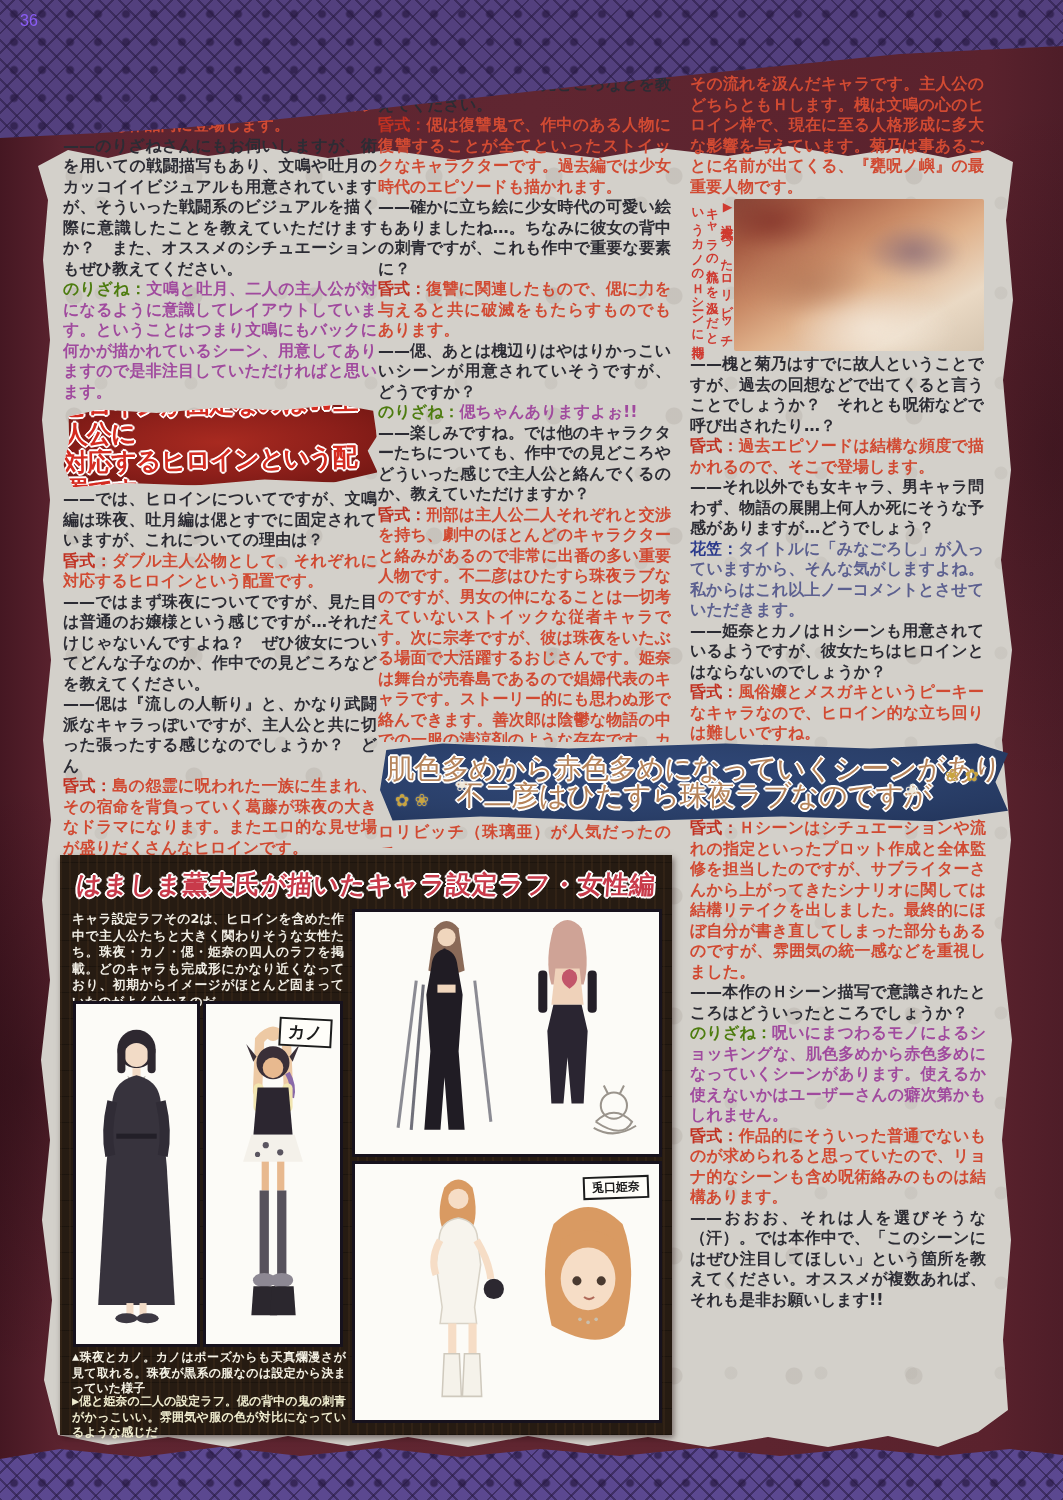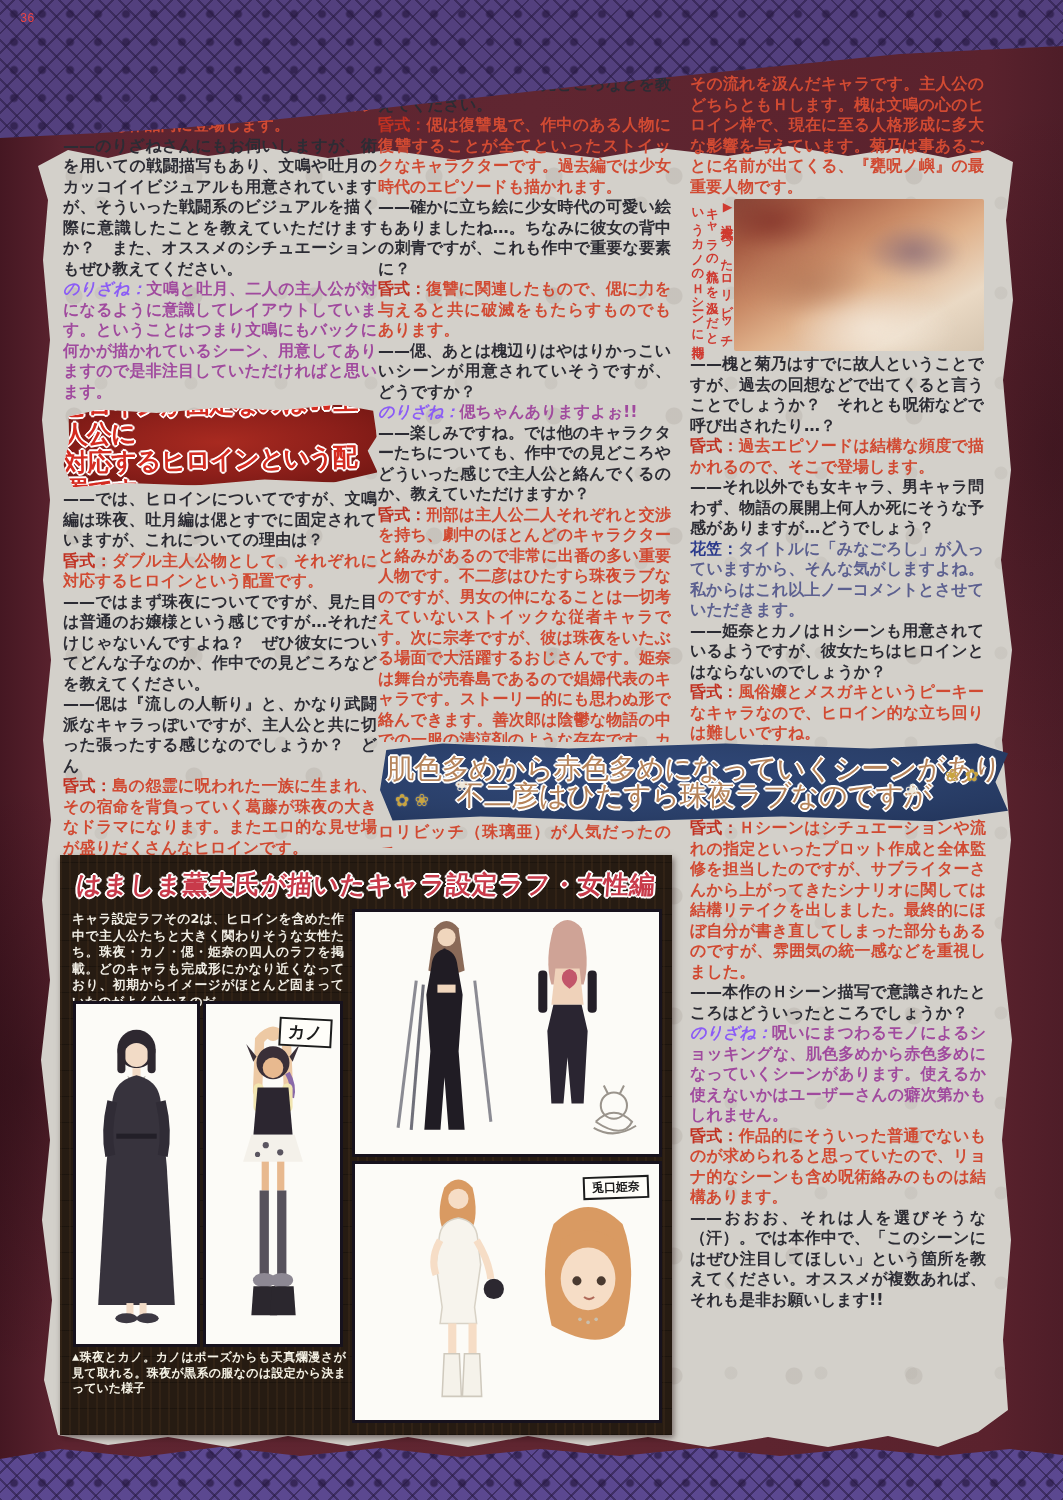--- a/index.html
+++ b/index.html
@@ -15,41 +15,41 @@
       background-color:#53407e;
       background-image:
         repeating-linear-gradient(45deg, rgba(40,26,66,.55) 0 2px, transparent 2px 14px),
         repeating-linear-gradient(-45deg, rgba(40,26,66,.55) 0 2px, transparent 2px 14px),
         radial-gradient(circle, rgba(40,26,66,.7) 3px, transparent 5px);
       background-size:auto,auto,28px 28px;}
   .band-top{top:0;height:140px;
       clip-path:polygon(0 0,1063px 0,1063px 46px,980px 50px,900px 54px,820px 62px,740px 70px,660px 78px,580px 86px,500px 95px,420px 104px,340px 113px,260px 121px,180px 128px,100px 133px,40px 136px,0 138px);}
   .band-bottom{top:1441px;height:59px;background-color:#5b4890;
       clip-path:polygon(0 18px,60px 8px,140px 16px,220px 6px,300px 15px,380px 7px,460px 16px,540px 8px,620px 15px,700px 7px,780px 15px,860px 7px,940px 15px,1010px 8px,1063px 14px,1063px 59px,0 59px);}
-  .page-num{position:absolute;left:20px;top:12px;color:#ef4444;z-index:6;
-      font-family:Liberation Mono, monospace;font-size:12px;}
+  .page-num{position:absolute;left:20px;top:12px;color:#8b5cf6;z-index:6;
+      font-family:Liberation Sans, sans-serif;font-size:16px;}
   .paper{position:absolute;left:38px;top:140px;width:975px;height:1307px;z-index:2;
       background-color:#d3d0ca;
       background-image:
         radial-gradient(circle at 30% 30%, rgba(184,179,171,.45) 0 8px, transparent 9px),
         radial-gradient(circle at 70% 70%, rgba(184,179,171,.30) 0 6px, transparent 7px);
       background-size:120px 120px,90px 90px;
       clip-path:polygon(0 26px,30px 10px,70px 18px,120px 6px,170px 16px,230px 8px,290px 18px,350px 10px,420px 20px,490px 10px,560px 18px,620px 8px,690px 16px,750px 6px,810px 16px,860px 8px,910px 18px,950px 10px,975px 22px,
         968px 80px,975px 160px,965px 240px,973px 330px,963px 420px,974px 510px,964px 600px,973px 700px,963px 800px,974px 900px,964px 1000px,973px 1100px,965px 1200px,970px 1270px,
         940px 1292px,900px 1307px,850px 1296px,790px 1307px,730px 1297px,670px 1307px,610px 1297px,550px 1306px,490px 1296px,430px 1307px,370px 1297px,310px 1306px,250px 1296px,190px 1307px,130px 1297px,70px 1305px,20px 1295px,
         6px 1240px,14px 1160px,4px 1080px,12px 1000px,3px 920px,12px 840px,4px 760px,13px 680px,5px 600px,13px 520px,5px 440px,12px 360px,4px 280px,12px 200px,5px 120px,10px 60px);}
   .col{position:absolute;z-index:4;overflow:hidden;}
   .p{font-size:16px;line-height:20.5px;font-weight:bold;text-align:justify;
      margin:0;color:#2c2c34;letter-spacing:0;}
   .p.q{color:#2c2c34;}
   .p.red{color:#d14a32;}
   .p.purple{color:#a04a9e;}
   .p.blue{color:#5c6090;}
   .nm{font-weight:bold;}
-  .p.purple .nm{color:#8b5cf6;font-style:italic;}
+  .p.purple .nm{color:#4d7c0f;}
   .p.red .nm{color:#c03122;}
   .p.blue .nm{color:#2b3a8c;}
   .red-header{width:100%;height:78px;margin:5px 0 4px 0;transform:rotate(-1.2deg);
      background:radial-gradient(ellipse at 50% 45%, #a82a20 0%, #8c1f1a 55%, #6f1612 100%);
      clip-path:polygon(2% 8%,12% 0,30% 6%,50% 1%,70% 6%,88% 0,99% 9%,100% 42%,97% 60%,100% 88%,86% 100%,64% 94%,42% 100%,20% 95%,3% 99%,0 70%,2% 40%);
      display:flex;flex-direction:column;align-items:center;justify-content:center;}
   .red-header .hl{font-size:25px;line-height:28px;font-weight:bold;color:#d42b20;letter-spacing:-1px;
      text-shadow:-2px 0 0 #fff,2px 0 0 #fff,0 -2px 0 #fff,0 2px 0 #fff,-1px -1px 0 #fff,1px 1px 0 #fff,-1px 1px 0 #fff,1px -1px 0 #fff;}
   .banner{position:absolute;left:380px;top:742px;width:628px;height:80px;z-index:4;
      background:radial-gradient(ellipse at 40% 40%, #31497a 0%, #2a3f69 60%, #22345a 100%);
@@ -262,13 +262,14 @@
       <circle cx="219" cy="114" r="4.5" fill="#4a3a30"></circle>
       <circle cx="243" cy="114" r="4.5" fill="#4a3a30"></circle>
       <path d="M226 130 q5 4 10 0" stroke="#b06a5a" stroke-width="2" fill="none"></path>
       <circle cx="222" cy="152" r="1.8" fill="#c9bfae"></circle>
       <circle cx="230" cy="155" r="1.8" fill="#c9bfae"></circle>
       <circle cx="238" cy="152" r="1.8" fill="#c9bfae"></circle>
     </svg>
   </div>
 
   <div class="boxcap cap1">▲珠夜とカノ。カノはポーズからも天真爛漫さが見て取れる。珠夜が黒系の服なのは設定から決まっていた様子</div>
+  <div class="boxcap cap2">▶偲と姫奈の二人の設定ラフ。偲の背中の鬼の刺青がかっこいい。雰囲気や服の色が対比になっているような感じだ</div>
 </div>
 
 </body></html>

